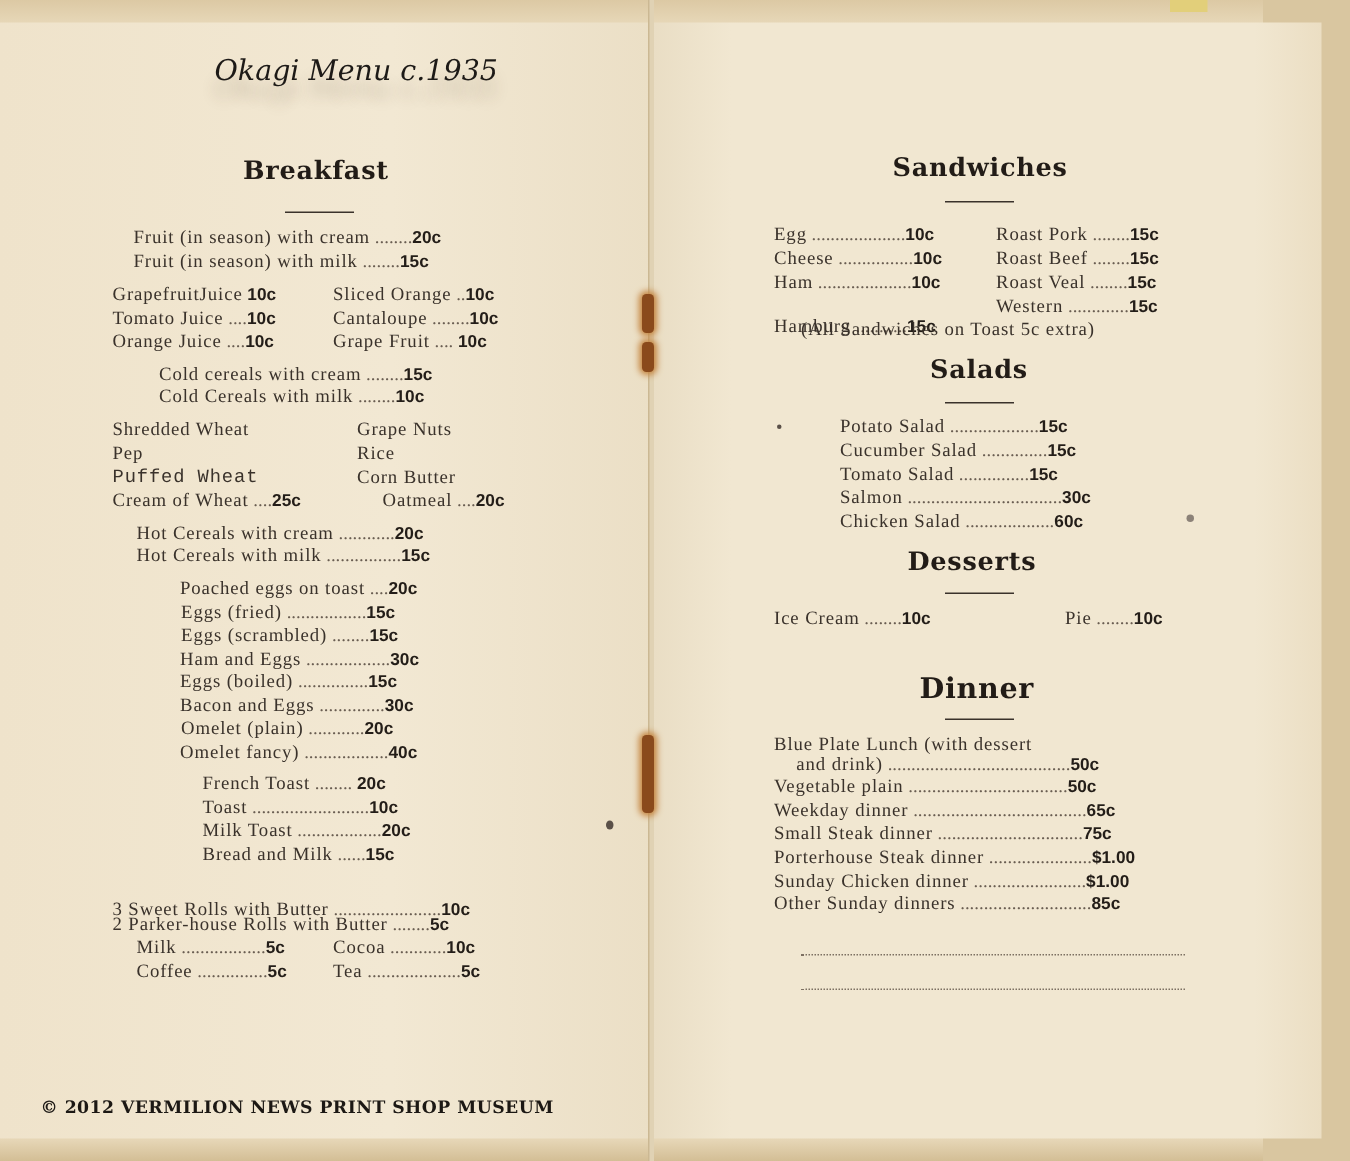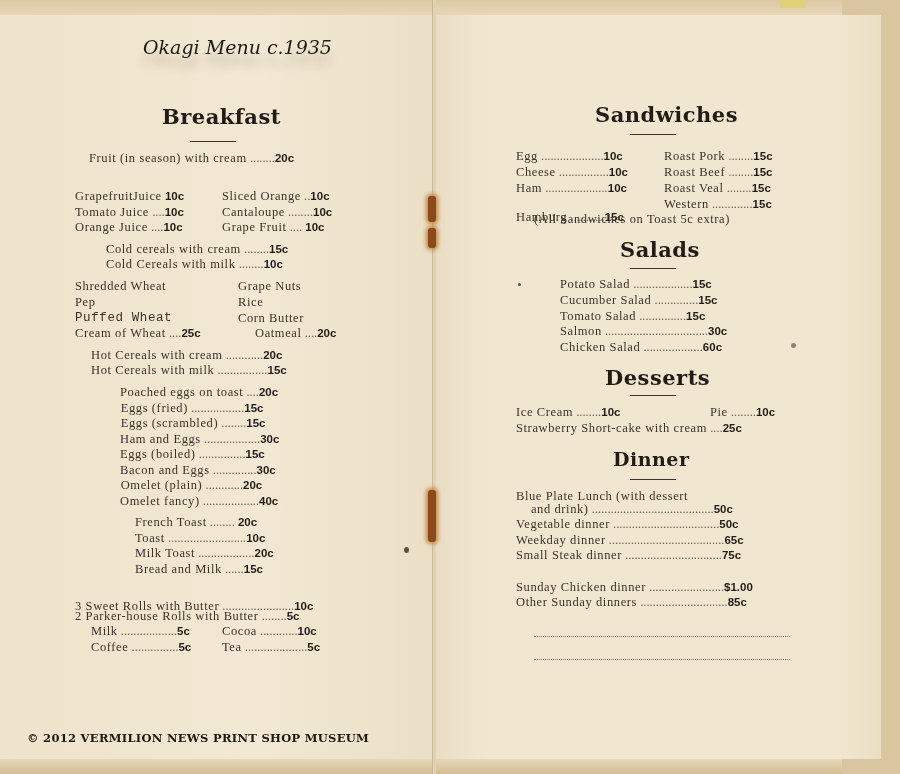--- a/index.html
+++ b/index.html
@@ -5,21 +5,21 @@
   html,body{margin:0;padding:0;}
   body{width:900px;height:774px;position:relative;overflow:hidden;background:#d9c6a0;font-family:"Liberation Serif","DejaVu Serif",serif;color:#2b2520;}
   .book{position:absolute;left:0;top:0;width:842px;height:774px;background:linear-gradient(180deg,#dcc9a4 0,#e6d6b6 14px,#e6d6b6 760px,#d3be95 774px);}
   .page{position:absolute;top:15px;height:744px;background:#f1e6cf;}
   .page.left{left:0;width:434px;background:linear-gradient(90deg,#efe3cb 0,#f2e8d3 60%,#ebdfc6 100%);}
   .page.right{left:434px;width:447px;background:linear-gradient(90deg,#e9ddc4 0,#f1e7d1 12%,#f1e7d1 90%,#ebdec3 100%);}
   .spine{position:absolute;left:432px;top:0;width:3px;height:774px;background:#e0d2b4;border-left:1px solid #cbb893;}
   .staple{position:absolute;left:428px;width:8px;background:#8a4a1c;border-radius:3px;box-shadow:0 0 4px 2px #c4843f;}
   .tab{position:absolute;left:780px;top:0;width:25px;height:8px;background:#e2cf7a;}
   .title{position:absolute;left:143px;top:36px;font-family:"DejaVu Serif",serif;font-style:italic;font-size:19px;color:#1d1a17;text-shadow:0 12px 9px rgba(80,60,40,0.25);}
-  .heading{position:absolute;font-family:"DejaVu Serif",serif;font-weight:bold;font-size:21px;letter-spacing:0.5px;color:#221c17;}
+  .heading{position:absolute;font-family:"DejaVu Serif",serif;font-weight:bold;font-size:17px;letter-spacing:0.5px;color:#221c17;}
   .rule{position:absolute;height:1px;background:#3a322b;width:46px;}
   .line{position:absolute;font-size:12.5px;white-space:pre;letter-spacing:0.6px;color:#3a322b;}
   .line b{font-family:"Liberation Sans",sans-serif;font-weight:bold;font-size:11.5px;color:#231d18;letter-spacing:0;}
   .dots{color:#6a5e52;letter-spacing:0;}
   .blank{position:absolute;height:0;border-top:1px dotted #7d7062;}
   .copyright{position:absolute;left:27px;top:731px;font-family:"DejaVu Serif",serif;font-weight:bold;font-size:11.5px;letter-spacing:0.3px;color:#1c1814;}
   .speck{position:absolute;border-radius:50%;background:#5a5048;}
 </style>
 </head>
 <body>
@@ -35,20 +35,21 @@
   <div class="speck" style="left:404px;top:547px;width:5px;height:6px;"></div>
   <div class="speck" style="left:791px;top:343px;width:5px;height:5px;background:#8c8278;"></div>
   <div class="speck" style="left:518px;top:283px;width:3px;height:3px;"></div>
 
   <div class="title">Okagi Menu c.1935</div>
 
   <div class="heading" style="left:162px;top:104px;">Breakfast</div>
   <div class="rule" style="left:190px;top:141px;"></div>
 
   <div class="line" style="left:89px;top:151px;"><span>Fruit (in season) with cream</span><span class="dots"> ........</span><b>20c</b></div>
+  <div class="line" style="left:89px;top:167px;"><span>Fruit (in season) with milk</span><span class="dots"> ........</span><b>15c</b></div>
 
   <div class="line" style="left:75px;top:189px;"><span>GrapefruitJuice</span><span class="dots"> </span><b>10c</b></div>
   <div class="line" style="left:75px;top:205px;"><span>Tomato Juice</span><span class="dots"> ....</span><b>10c</b></div>
   <div class="line" style="left:75px;top:220px;"><span>Orange Juice</span><span class="dots"> ....</span><b>10c</b></div>
   <div class="line" style="left:222px;top:189px;"><span>Sliced Orange</span><span class="dots"> ..</span><b>10c</b></div>
   <div class="line" style="left:222px;top:205px;"><span>Cantaloupe</span><span class="dots"> ........</span><b>10c</b></div>
   <div class="line" style="left:222px;top:220px;"><span>Grape Fruit</span><span class="dots"> .... </span><b>10c</b></div>
 
   <div class="line" style="left:106px;top:242px;"><span>Cold cereals with cream</span><span class="dots"> ........</span><b>15c</b></div>
   <div class="line" style="left:106px;top:257px;"><span>Cold Cereals with milk</span><span class="dots"> ........</span><b>10c</b></div>
@@ -106,26 +107,26 @@
   <div class="line" style="left:560px;top:277px;"><span>Potato Salad</span><span class="dots"> ...................</span><b>15c</b></div>
   <div class="line" style="left:560px;top:293px;"><span>Cucumber Salad</span><span class="dots"> ..............</span><b>15c</b></div>
   <div class="line" style="left:560px;top:309px;"><span>Tomato Salad</span><span class="dots"> ...............</span><b>15c</b></div>
   <div class="line" style="left:560px;top:324px;"><span>Salmon</span><span class="dots"> .................................</span><b>30c</b></div>
   <div class="line" style="left:560px;top:340px;"><span>Chicken Salad</span><span class="dots"> ...................</span><b>60c</b></div>
 
   <div class="heading" style="left:605px;top:365px;">Desserts</div>
   <div class="rule" style="left:630px;top:395px;"></div>
   <div class="line" style="left:516px;top:405px;"><span>Ice Cream</span><span class="dots"> ........</span><b>10c</b></div>
   <div class="line" style="left:710px;top:405px;"><span>Pie</span><span class="dots"> ........</span><b>10c</b></div>
-  <div class="line" style="left:516px;top:421px;"><span>Strawberry Short-cake with cream</span><span class="dots"> ....</span><b>25c</b></div>
 
   <div class="heading" style="left:613px;top:448px;font-size:19px;">Dinner</div>
   <div class="rule" style="left:630px;top:479px;"></div>
   <div class="line" style="left:516px;top:489px;">Blue Plate Lunch (with dessert</div>
   <div class="line" style="left:516px;top:502px;"><span>    and drink)</span><span class="dots"> .......................................</span><b>50c</b></div>
-  <div class="line" style="left:516px;top:517px;"><span>Vegetable dinner</span><span class="dots"> ..................................</span><b>50c</b></div>
+  <div class="line" style="left:516px;top:517px;"><span>Vegetable plain</span><span class="dots"> ..................................</span><b>50c</b></div>
   <div class="line" style="left:516px;top:533px;"><span>Weekday dinner</span><span class="dots"> .....................................</span><b>65c</b></div>
   <div class="line" style="left:516px;top:548px;"><span>Small Steak dinner</span><span class="dots"> ...............................</span><b>75c</b></div>
+  <div class="line" style="left:516px;top:564px;"><span>Porterhouse Steak dinner</span><span class="dots"> ......................</span><b>$1.00</b></div>
   <div class="line" style="left:516px;top:580px;"><span>Sunday Chicken dinner</span><span class="dots"> ........................</span><b>$1.00</b></div>
   <div class="line" style="left:516px;top:595px;"><span>Other Sunday dinners</span><span class="dots"> ............................</span><b>85c</b></div>
   <div class="blank" style="left:534px;top:636px;width:256px;"></div>
   <div class="blank" style="left:534px;top:659px;width:256px;"></div>
 </div>
 
 </body></html>

